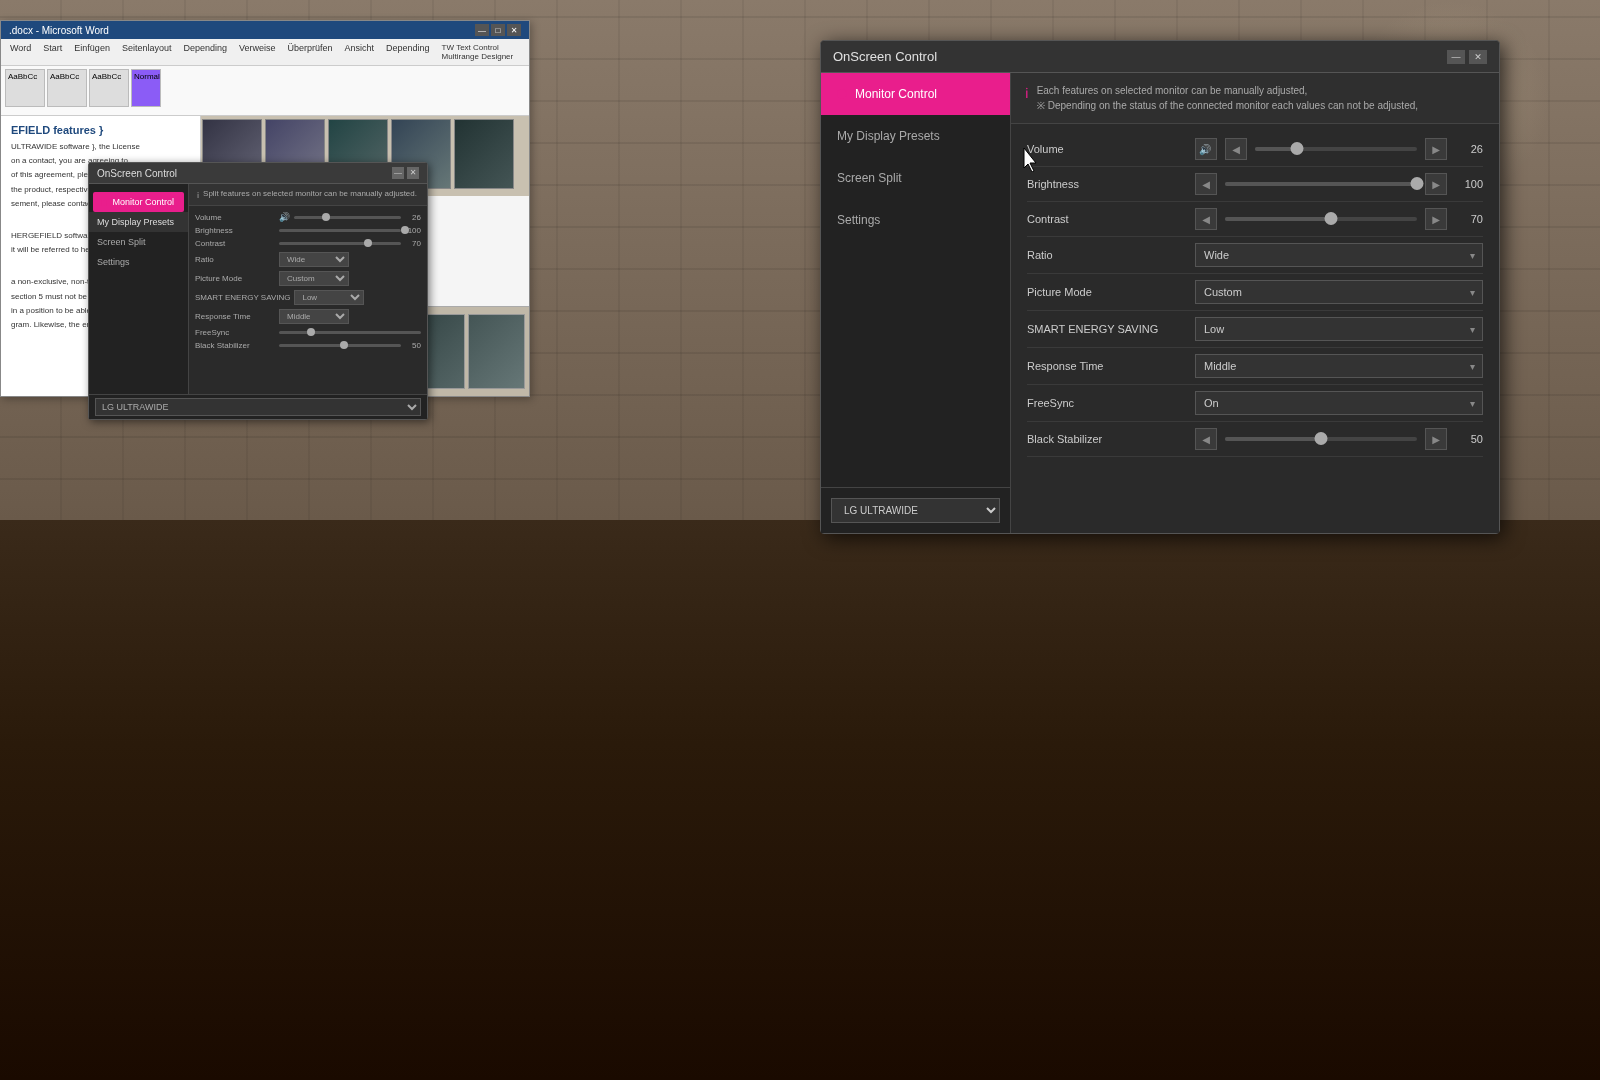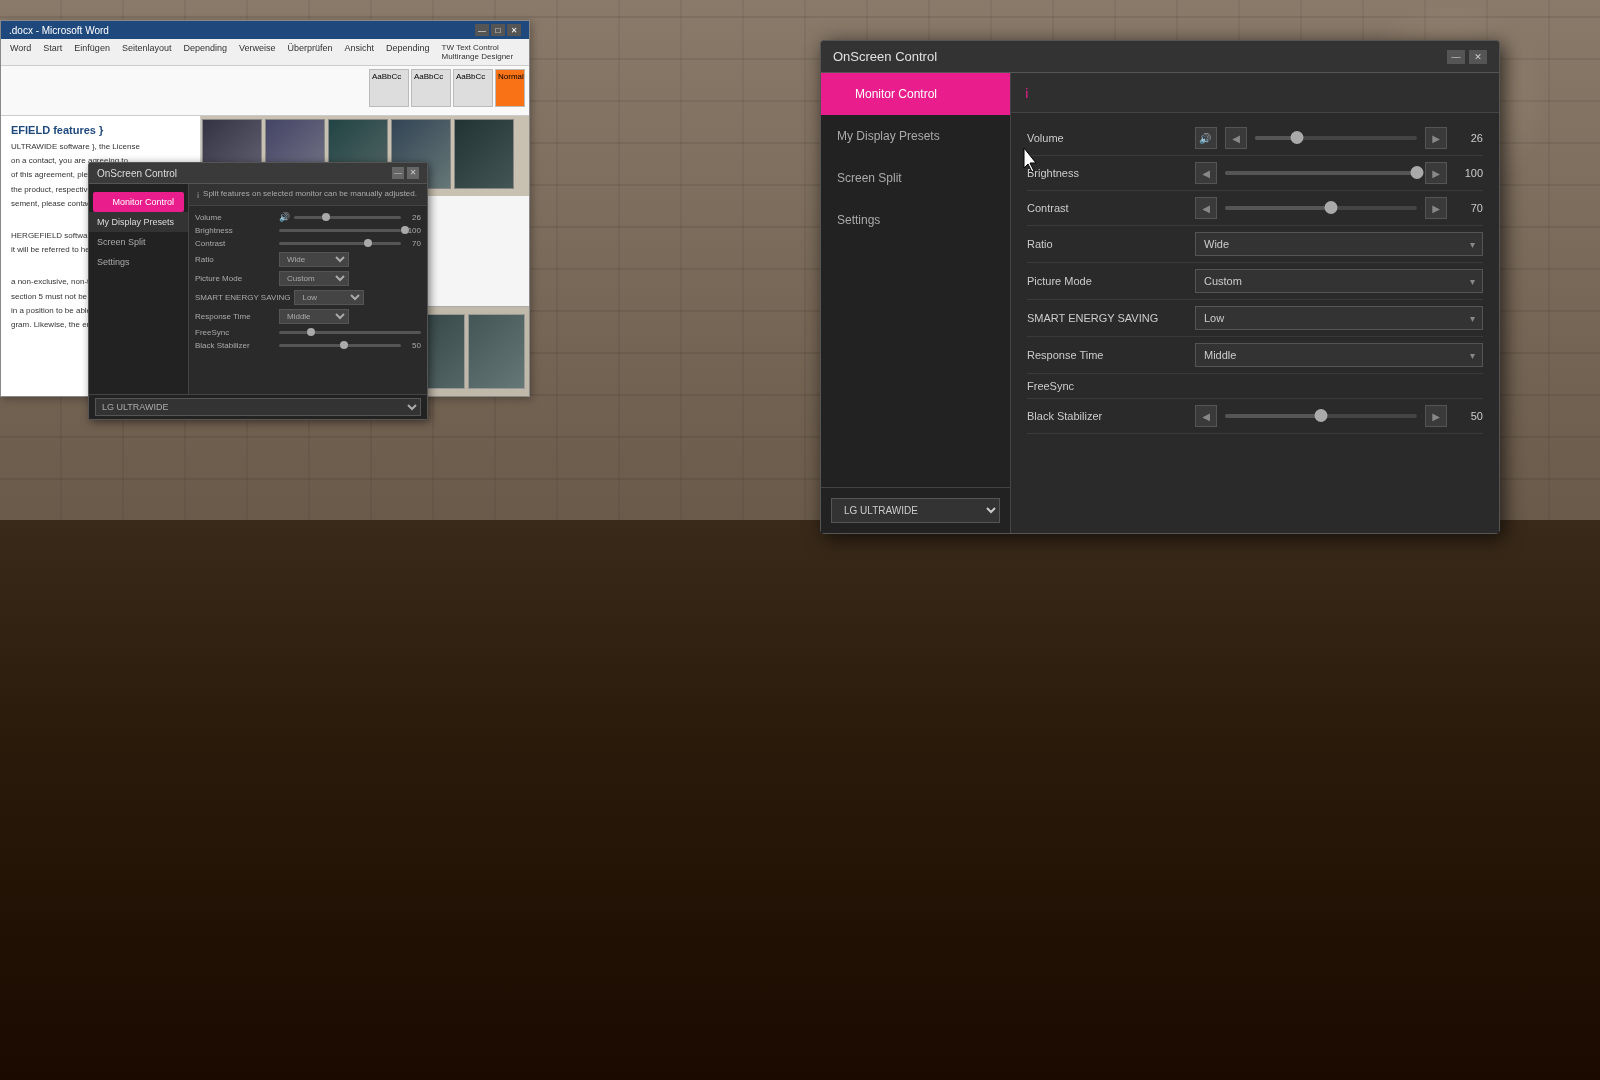--- a/index.html
+++ b/index.html
@@ -258,21 +258,20 @@
     .word-toolbar {
       background: #f9f9f9;
       padding: 3px 4px;
       border-bottom: 1px solid #ccc;
       display: flex;
       gap: 4px;
       align-items: center;
       flex-wrap: wrap;
       height: 50px;
       overflow: hidden;
-      justify-content: flex-end;
     }
 
     .word-text-line {
       font-size: 8px;
       color: #333;
       margin-bottom: 3px;
       line-height: 1.4;
     }
 
     .word-heading {
@@ -568,21 +567,21 @@
     <span class="word-menu-item">Überprüfen</span>
     <span class="word-menu-item">Ansicht</span>
     <span class="word-menu-item">Depending</span>
     <span class="word-menu-item" style="font-size:8px;">TW Text Control Multirange Designer</span>
   </div>
   <div class="word-toolbar">
     <div style="display:flex;gap:2px;flex-wrap:wrap;overflow:hidden;height:44px;">
       <div style="width:40px;height:38px;background:#ddd;border:1px solid #bbb;font-size:8px;padding:2px;overflow:hidden;">AaBbCc</div>
       <div style="width:40px;height:38px;background:#ddd;border:1px solid #bbb;font-size:8px;padding:2px;overflow:hidden;">AaBbCc</div>
       <div style="width:40px;height:38px;background:#ddd;border:1px solid #bbb;font-size:8px;padding:2px;overflow:hidden;">AaBbCc</div>
-      <div style="width:30px;height:38px;background:#f97316;border:1px solid #bbb;font-size:8px;padding:2px;">Normal</div>
+      <div style="width:30px;height:38px;background:#8b5cf6;border:1px solid #bbb;font-size:8px;padding:2px;">Normal</div>
     </div>
   </div>
 
   <div style="position:relative; height:280px; overflow:hidden;">
     <div style="position:absolute; right:0; top:0; width:330px; height:80px; display:flex; gap:3px; padding:3px; background:#c8c0b0;">
       <div class="word-photo word-photo-1"></div>
       <div class="word-photo word-photo-2"></div>
       <div class="word-photo word-photo-3"></div>
       <div class="word-photo word-photo-4"></div>
       <div class="word-photo word-photo-5"></div>
@@ -739,20 +738,24 @@
       <div class="osc-footer-select-wrap">
         <select class="osc-footer-select">
           <option>LG ULTRAWIDE</option>
         </select>
       </div>
     </div>
 
     <div class="osc-right-panel">
       <div class="osc-info-bar">
         <span class="osc-info-icon">ℹ</span>
+        <div class="osc-info-text">
+          <div>Each features on selected monitor can be manually adjusted,</div>
+          <div>※ Depending on the status of the connected monitor each values can not be adjusted,</div>
+        </div>
       </div>
 
       <div class="osc-controls">
 
         <div class="osc-control-row">
           <span class="osc-ctrl-label">Volume</span>
           <span class="osc-ctrl-icon">🔊</span>
           <button class="osc-ctrl-icon">◀</button>
           <div class="osc-slider-track">
             <div class="osc-slider-fill" style="width:26%;"></div>
@@ -827,20 +830,26 @@
             <select class="osc-select">
               <option>Middle</option>
               <option>Fast</option>
               <option>Faster</option>
             </select>
           </div>
         </div>
 
         <div class="osc-control-row">
           <span class="osc-ctrl-label">FreeSync</span>
+          <div class="osc-select-wrap">
+            <select class="osc-select">
+              <option>On</option>
+              <option>Off</option>
+            </select>
+          </div>
         </div>
 
         <div class="osc-control-row">
           <span class="osc-ctrl-label">Black Stabilizer</span>
           <button class="osc-ctrl-icon">◀</button>
           <div class="osc-slider-track">
             <div class="osc-slider-fill" style="width:50%;"></div>
             <div class="osc-slider-thumb" style="left:50%;"></div>
           </div>
           <button class="osc-ctrl-icon">▶</button>

